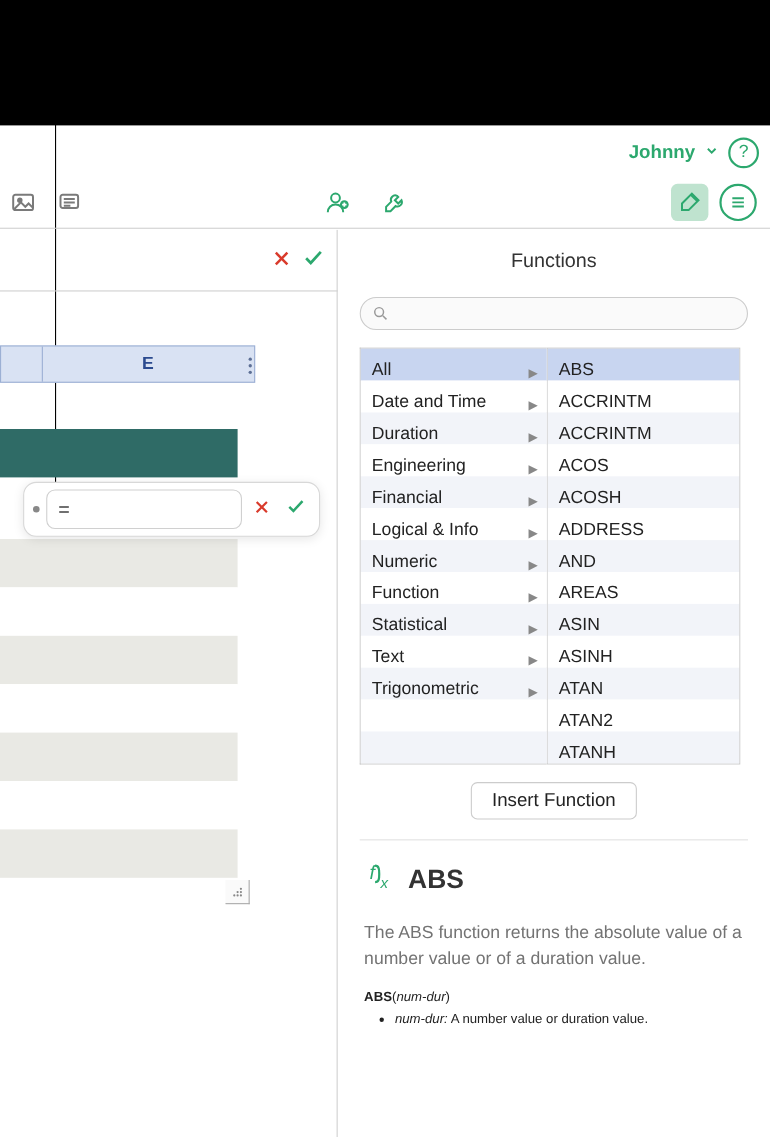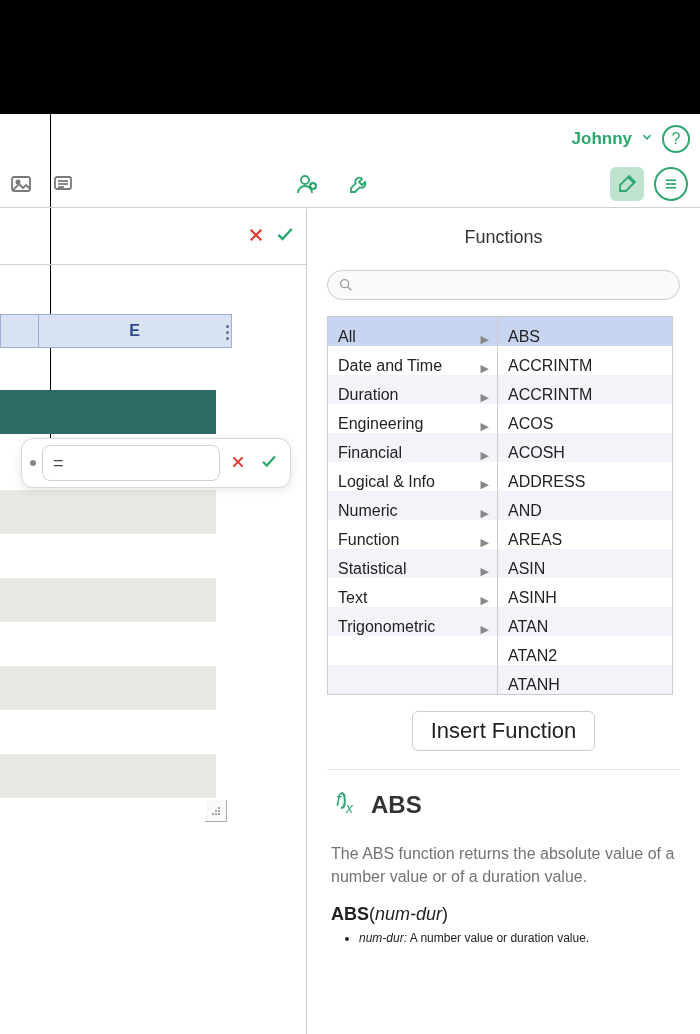--- a/index.html
+++ b/index.html
@@ -57,29 +57,29 @@
 .fn-lists { display: flex; padding: 0 20px; gap: 0; }
 .fn-col { border: 1px solid #ccc; background: #fff; }
 .fn-col-left { width: 170px; border-right: none; }
 .fn-col-right { width: 176px; }
 .fn-item { height: 29px; display: flex; align-items: flex-end; padding: 0 10px; font-size: 16px; color: #222; position: relative; background: #fff; }
 .fn-item.alt { background: #f2f4f9; }
 .fn-item.selected { background: #c8d5f0; }
 .fn-item .tri { position: absolute; right: 8px; color: #888; font-size: 11px; }
 
 .insert-btn-wrap { display: flex; justify-content: center; padding: 16px 0 18px; }
-.insert-btn { border: 1px solid #ccc; border-radius: 6px; padding: 6px 18px; font-size: 22px; background: #fff; color: #222; }
+.insert-btn { border: 1px solid #ccc; border-radius: 6px; padding: 6px 18px; font-size: 17px; background: #fff; color: #222; }
 
 .panel-divider { height: 1px; background: #e2e2e2; margin: 0 20px; }
 
 .fn-detail { padding: 18px 24px 0; }
 .fn-head { display: flex; align-items: center; gap: 10px; margin-bottom: 20px; }
 .fn-head-title { font-size: 24px; font-weight: 700; color: #333; }
 .fn-desc { font-size: 16px; color: #737373; line-height: 1.45; margin-bottom: 16px; }
-.fn-sig { font-size: 18px; color: #222; margin-bottom: 6px; }
+.fn-sig { font-size: 12px; color: #222; margin-bottom: 6px; }
 .fn-sig b { font-weight: 700; }
 .fn-sig i { font-style: italic; }
 .fn-args { list-style: disc; padding-left: 28px; font-size: 12px; color: #222; }
 .fn-args li i { font-style: italic; }
 
 .callout-line { position: absolute; left: 50px; top: 0; width: 1px; height: 463px; background: #000; }
 </style>
 </head>
 <body>
 

